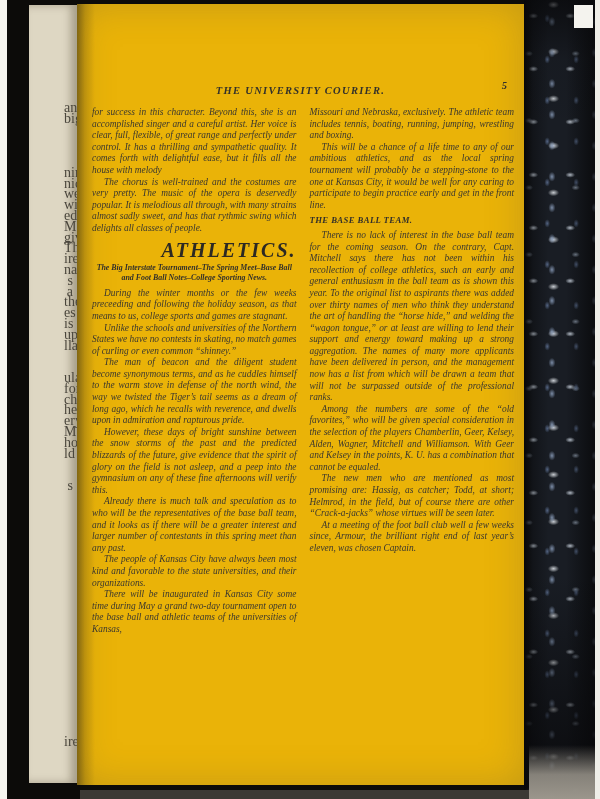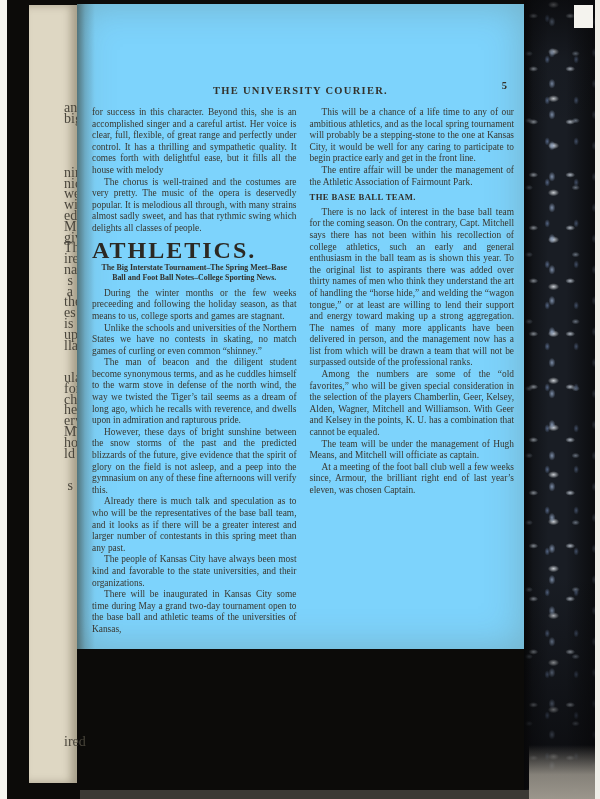--- a/index.html
+++ b/index.html
@@ -22,40 +22,41 @@
   }
   .frag-list { padding-top:98px; }
   .frag {
     min-height:10.8px; line-height:10.8px; font-size:14px;
     text-align:right; padding-right:4px; color:#4a463c;padding-left:35px;
   }
   .bottom-frag { position:absolute; bottom:35px; right:0; width:100%; box-sizing:border-box; }
 
   
   .main-page {
-    position:absolute; left:77px; top:4px; width:447px; height:645px;
-    background:#7dd3fc;
+    position:absolute; left:77px; top:4px; width:447px; height:781px;
+    background:#eab308;
     box-shadow: inset 0 0 38px rgba(95,85,58,.28);
+    font-style: italic;
   }
   .gutter {
     position:absolute; left:0; top:0; width:18px; height:100%;
     background:linear-gradient(90deg, rgba(45,38,22,.50), rgba(45,38,22,.18) 45%, rgba(45,38,22,0));
     pointer-events:none;
   }
   .page-header { margin-top:76px; text-align:center; position:relative; color:#33312b; }
   .title { font-size:10.5px; letter-spacing:1.3px; font-weight:bold; }
   .pagenum { position:absolute; right:17px; top:0; font-size:10.5px; font-weight:bold; }
 
   .columns { display:flex; gap:13px; margin:9px 10px 0 15px; }
   .col { flex:1 1 0; font-size:9.4px; line-height:11.6px; text-align:justify; color:#3a372f; min-width:0; }
   .col p { margin:0; text-indent:12px; }
   .col p.first { text-indent:0; }
 
   .athletics-head {
-    text-align:left; font-size:24px; font-weight:bold; letter-spacing:2px;
+    text-align:right; font-size:20px; font-weight:bold; letter-spacing:2px;
     margin:10px 0 7px; color:#2c2923;
   }
   .sub-head {
     text-align:center; font-weight:bold; font-size:7.9px; line-height:9.8px;
     margin:7px 2px 5px; color:#33302a;
   }
   .sec-head {
     text-align:left; font-weight:bold; font-size:8.7px; letter-spacing:.4px;
     margin:4px 0 3px; color:#33302a;
   }
@@ -155,26 +156,26 @@
         <p>During the winter months or the few weeks preceeding and following the holiday season, as that means to us, college sports and games are stagnant.</p>
         <p>Unlike the schools and universities of the Northern States we have no contests in skating, no match games of curling or even common “shinney.”</p>
         <p>The man of beacon and the diligent student become synonymous terms, and as he cuddles himself to the warm stove in defense of the north wind, the way we twisted the Tiger’s tail seems as a dream of long ago, which he recalls with reverence, and dwells upon in admiration and rapturous pride.</p>
         <p>However, these days of bright sunshine between the snow storms of the past and the predicted blizzards of the future, give evidence that the spirit of glory on the field is not asleep, and a peep into the gymnasium on any of these fine afternoons will verify this.</p>
         <p>Already there is much talk and speculation as to who will be the representatives of the base ball team, and it looks as if there will be a greater interest and larger number of contestants in this spring meet than any past.</p>
         <p>The people of Kansas City have always been most kind and favorable to the state universities, and their organizations.</p>
         <p>There will be inaugurated in Kansas City some time during May a grand two-day tournament open to the base ball and athletic teams of the universities of Kansas,</p>
       </div>
 
       <div class="col">
+        <p class="first">Missouri and Nebraska, exclusively. The athletic team includes tennis, boating, running, jumping, wrestling and boxing.</p>
         <p>This will be a chance of a life time to any of our ambitious athletics, and as the local spring tournament will probably be a stepping-stone to the one at Kansas City, it would be well for any caring to participate to begin practice early and get in the front line.</p>
-        <p>The entire affair will be under the management of the Athletic Association of Fairmount Park.</p>
         <div class="sec-head">THE BASE BALL TEAM.</div>
         <p>There is no lack of interest in the base ball team for the coming season. On the contrary, Capt. Mitchell says there has not been within his recollection of college athletics, such an early and general enthusiasm in the ball team as is shown this year. To the original list to aspirants there was added over thirty names of men who think they understand the art of handling the “horse hide,” and welding the “wagon tongue,” or at least are willing to lend their support and energy toward making up a strong aggregation. The names of many more applicants have been delivered in person, and the management now has a list from which will be drawn a team that will not be surpassed outside of the professional ranks.</p>
         <p>Among the numbers are some of the “old favorites,” who will be given special consideration in the selection of the players Chamberlin, Geer, Kelsey, Alden, Wagner, Mitchell and Williamson. With Geer and Kelsey in the points, K. U. has a combination that cannot be equaled.</p>
-        <p>The team will be under the management of Hugh Means, and Mitchell will officiate as captain.</p>
+        <p>The new men who are mentioned as most promising are: Hassig, as catcher; Todd, at short; Helmrod, in the field, but of course there are other “Crack-a-jacks” whose virtues will be seen later.</p>
         <p>At a meeting of the foot ball club well a few weeks since, Armour, the brilliant right end of last year’s eleven, was chosen Captain.</p>
       </div>
 
     </div>
   </div>
 
   <div class="book-cover">
     <div class="sticker"></div>
   </div>
 

